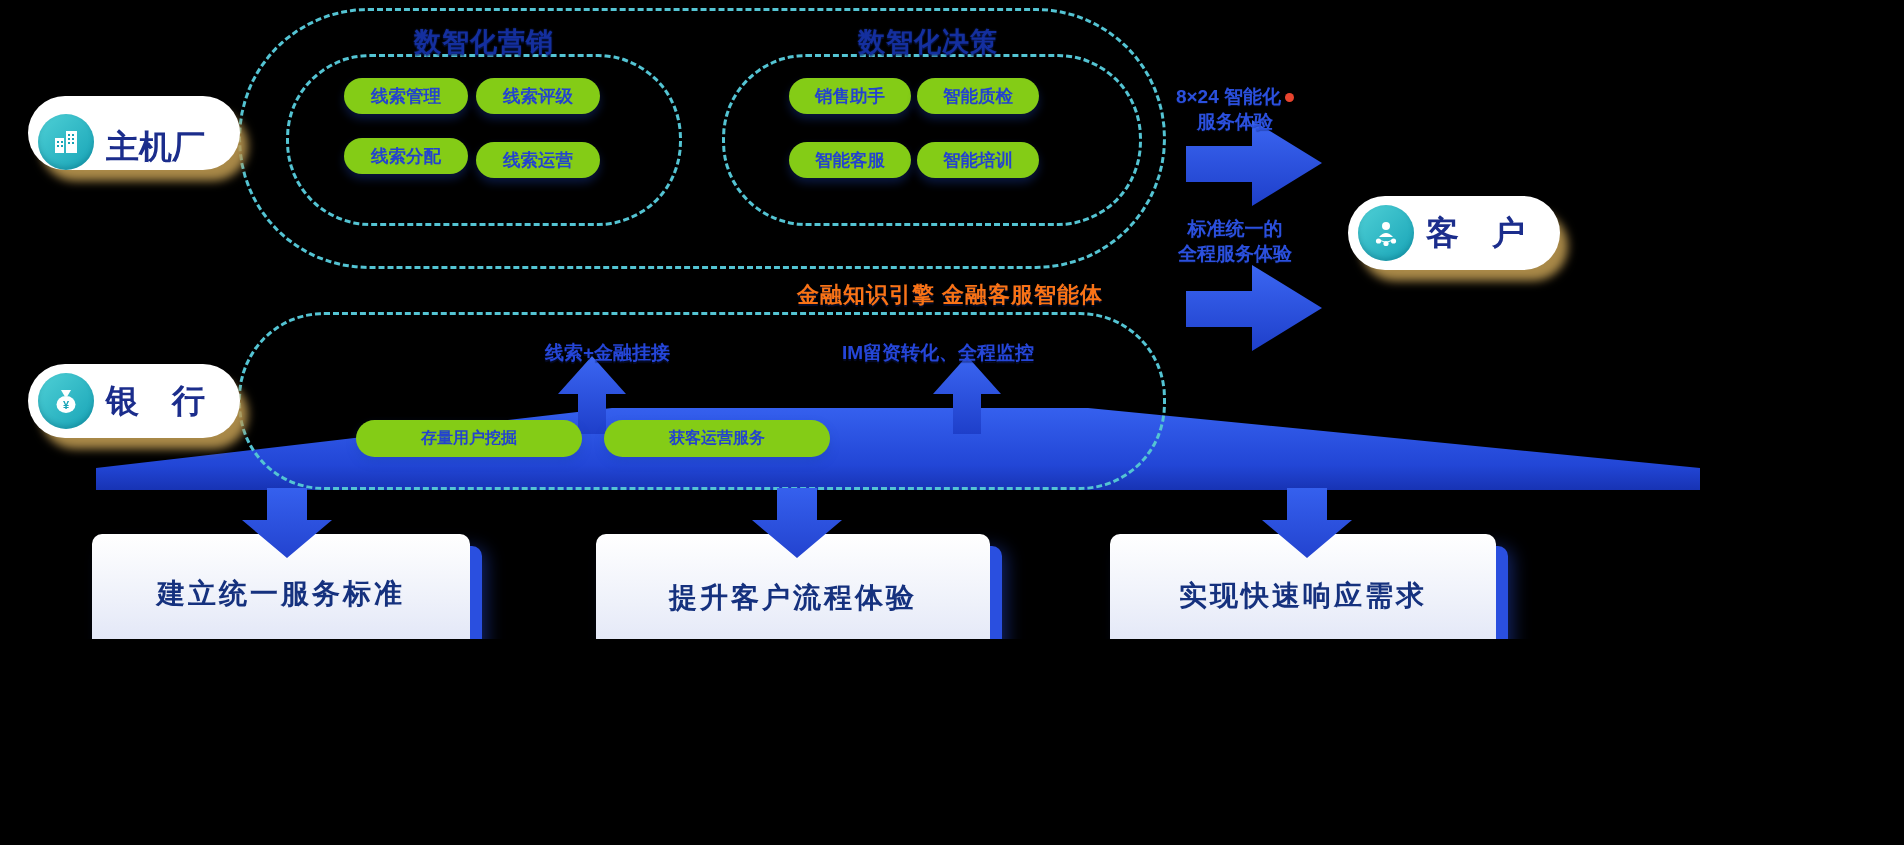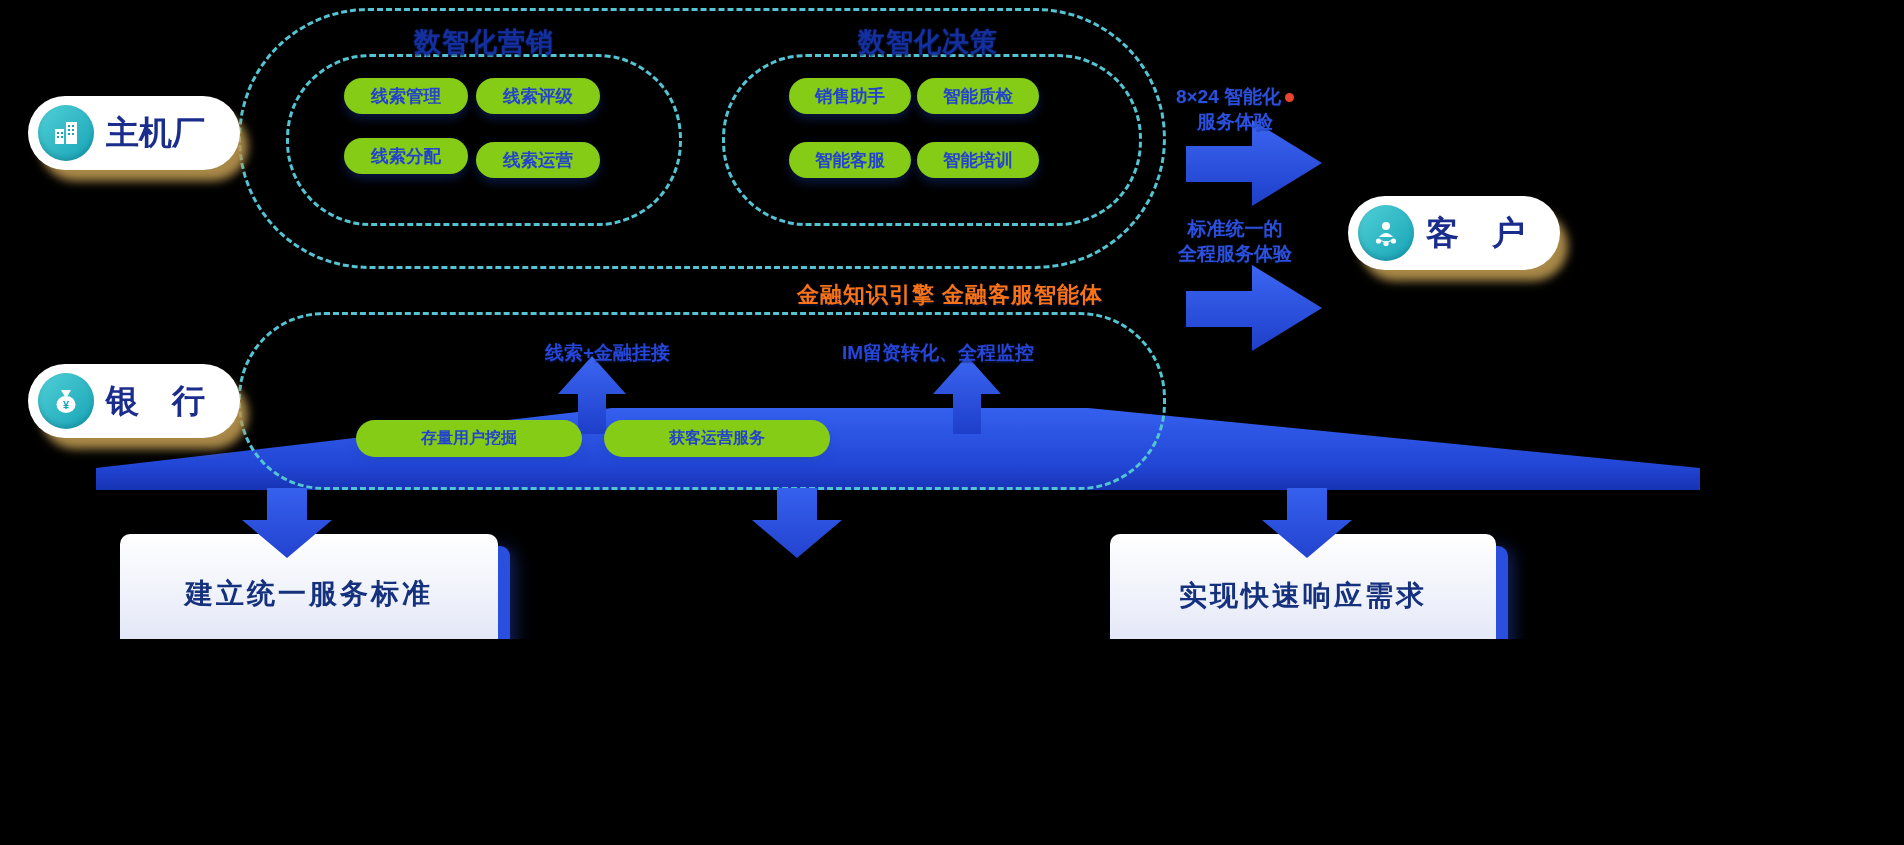--- a/index.html
+++ b/index.html
@@ -121,21 +121,21 @@
     <span>全程服务体验</span>
   </div>
 
   <div class="mid-title" style="left:760px;top:280px;width:380px;">金融知识引擎 金融客服智能体</div>
   <div class="callout" style="left:500px;top:340px;width:215px;">线索+金融挂接</div>
   <div class="callout" style="left:828px;top:340px;width:220px;">IM留资转化、全程监控</div>
 
   <div class="pill wide" style="left:356px;top:420px;width:226px;">存量用户挖掘</div>
   <div class="pill wide" style="left:604px;top:420px;width:226px;">获客运营服务</div>
 
-  <div class="actor" style="left:28px;top:96px;">
+  <div class="actor" style="left:28px;top:96px;align-items:flex-end;">
     <span class="actor-icon">
       <svg width="30" height="30" viewBox="0 0 30 30">
         <rect x="4" y="11" width="9" height="15" fill="#fff"></rect>
         <rect x="15" y="4" width="11" height="22" fill="#fff"></rect>
         <rect x="6" y="14" width="2" height="2" fill="#17a3b6"></rect>
           <rect x="10" y="14" width="2" height="2" fill="#17a3b6"></rect>
         <rect x="6" y="18" width="2" height="2" fill="#17a3b6"></rect>
           <rect x="10" y="18" width="2" height="2" fill="#17a3b6"></rect>
         <rect x="17" y="7" width="2" height="2" fill="#17a3b6"></rect>
           <rect x="21" y="7" width="2" height="2" fill="#17a3b6"></rect>
@@ -166,21 +166,22 @@
         <path d="M8 19 q7 -8 14 0 z" fill="#fff"></path>
         <circle cx="7.5" cy="23" r="2.6" fill="#fff"></circle>
         <circle cx="15" cy="25.5" r="2.6" fill="#fff"></circle>
         <circle cx="22.5" cy="23" r="2.6" fill="#fff"></circle>
         <path d="M8 22 L15 24.5 L22 22" stroke="#fff" stroke-width="1" fill="none"></path>
       </svg>
     </span>
     <span class="actor-label">客　户</span>
   </div>
 
-  <div class="card" style="left:92px;top:534px;width:378px;height:120px;margin-left:28px;">建立统一服务标准</div>
+  <div class="card" style="left:92px;top:534px;width:378px;height:120px;">建立统一服务标准</div>
+  <div class="card" style="left:596px;top:534px;width:394px;height:128px;">提升客户流程体验</div>
   <div class="card" style="left:1110px;top:534px;width:386px;height:124px;">实现快速响应需求</div>
 
   <svg class="layer-top" width="1904" height="845">
     <defs>
       <linearGradient id="gradDown" x1="0" y1="0" x2="0" y2="1">
         <stop offset="0" stop-color="#3560ee"></stop>
         <stop offset="1" stop-color="#2343cf"></stop>
       </linearGradient>
     </defs>
     <polygon points="267,488 307,488 307,520 332,520 287,558 242,520 267,520" fill="url(#gradDown)"></polygon>

